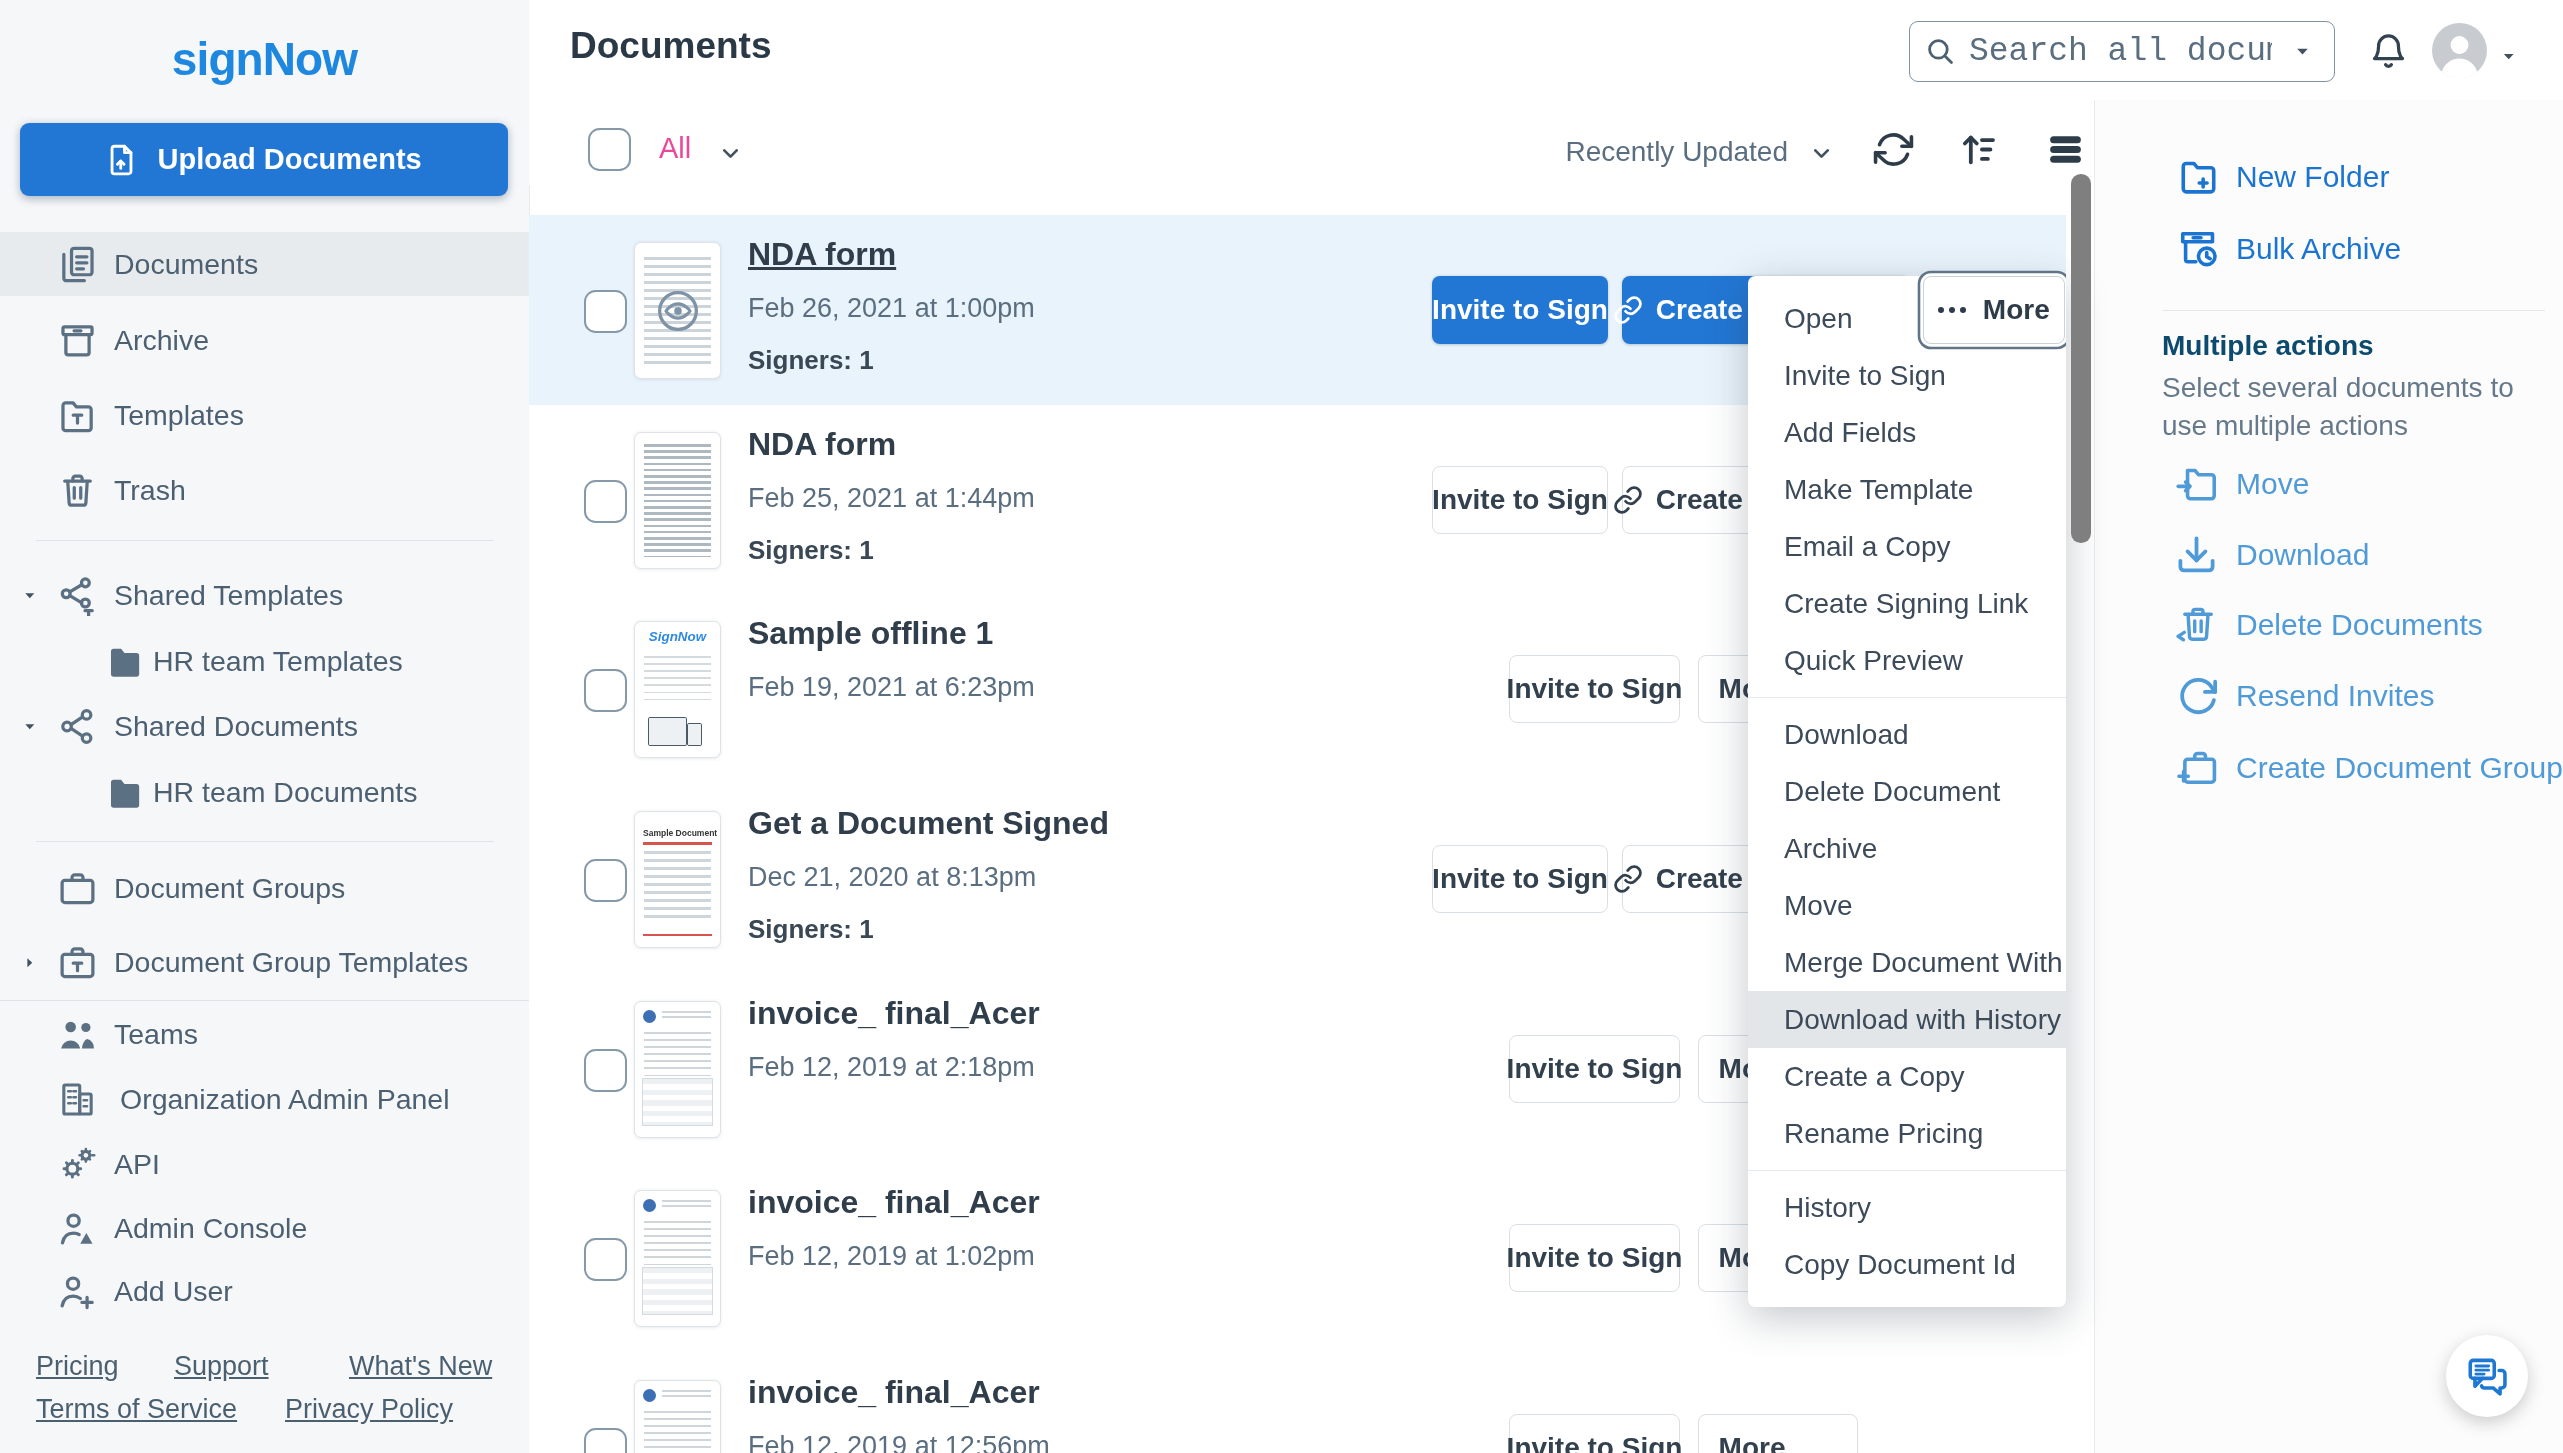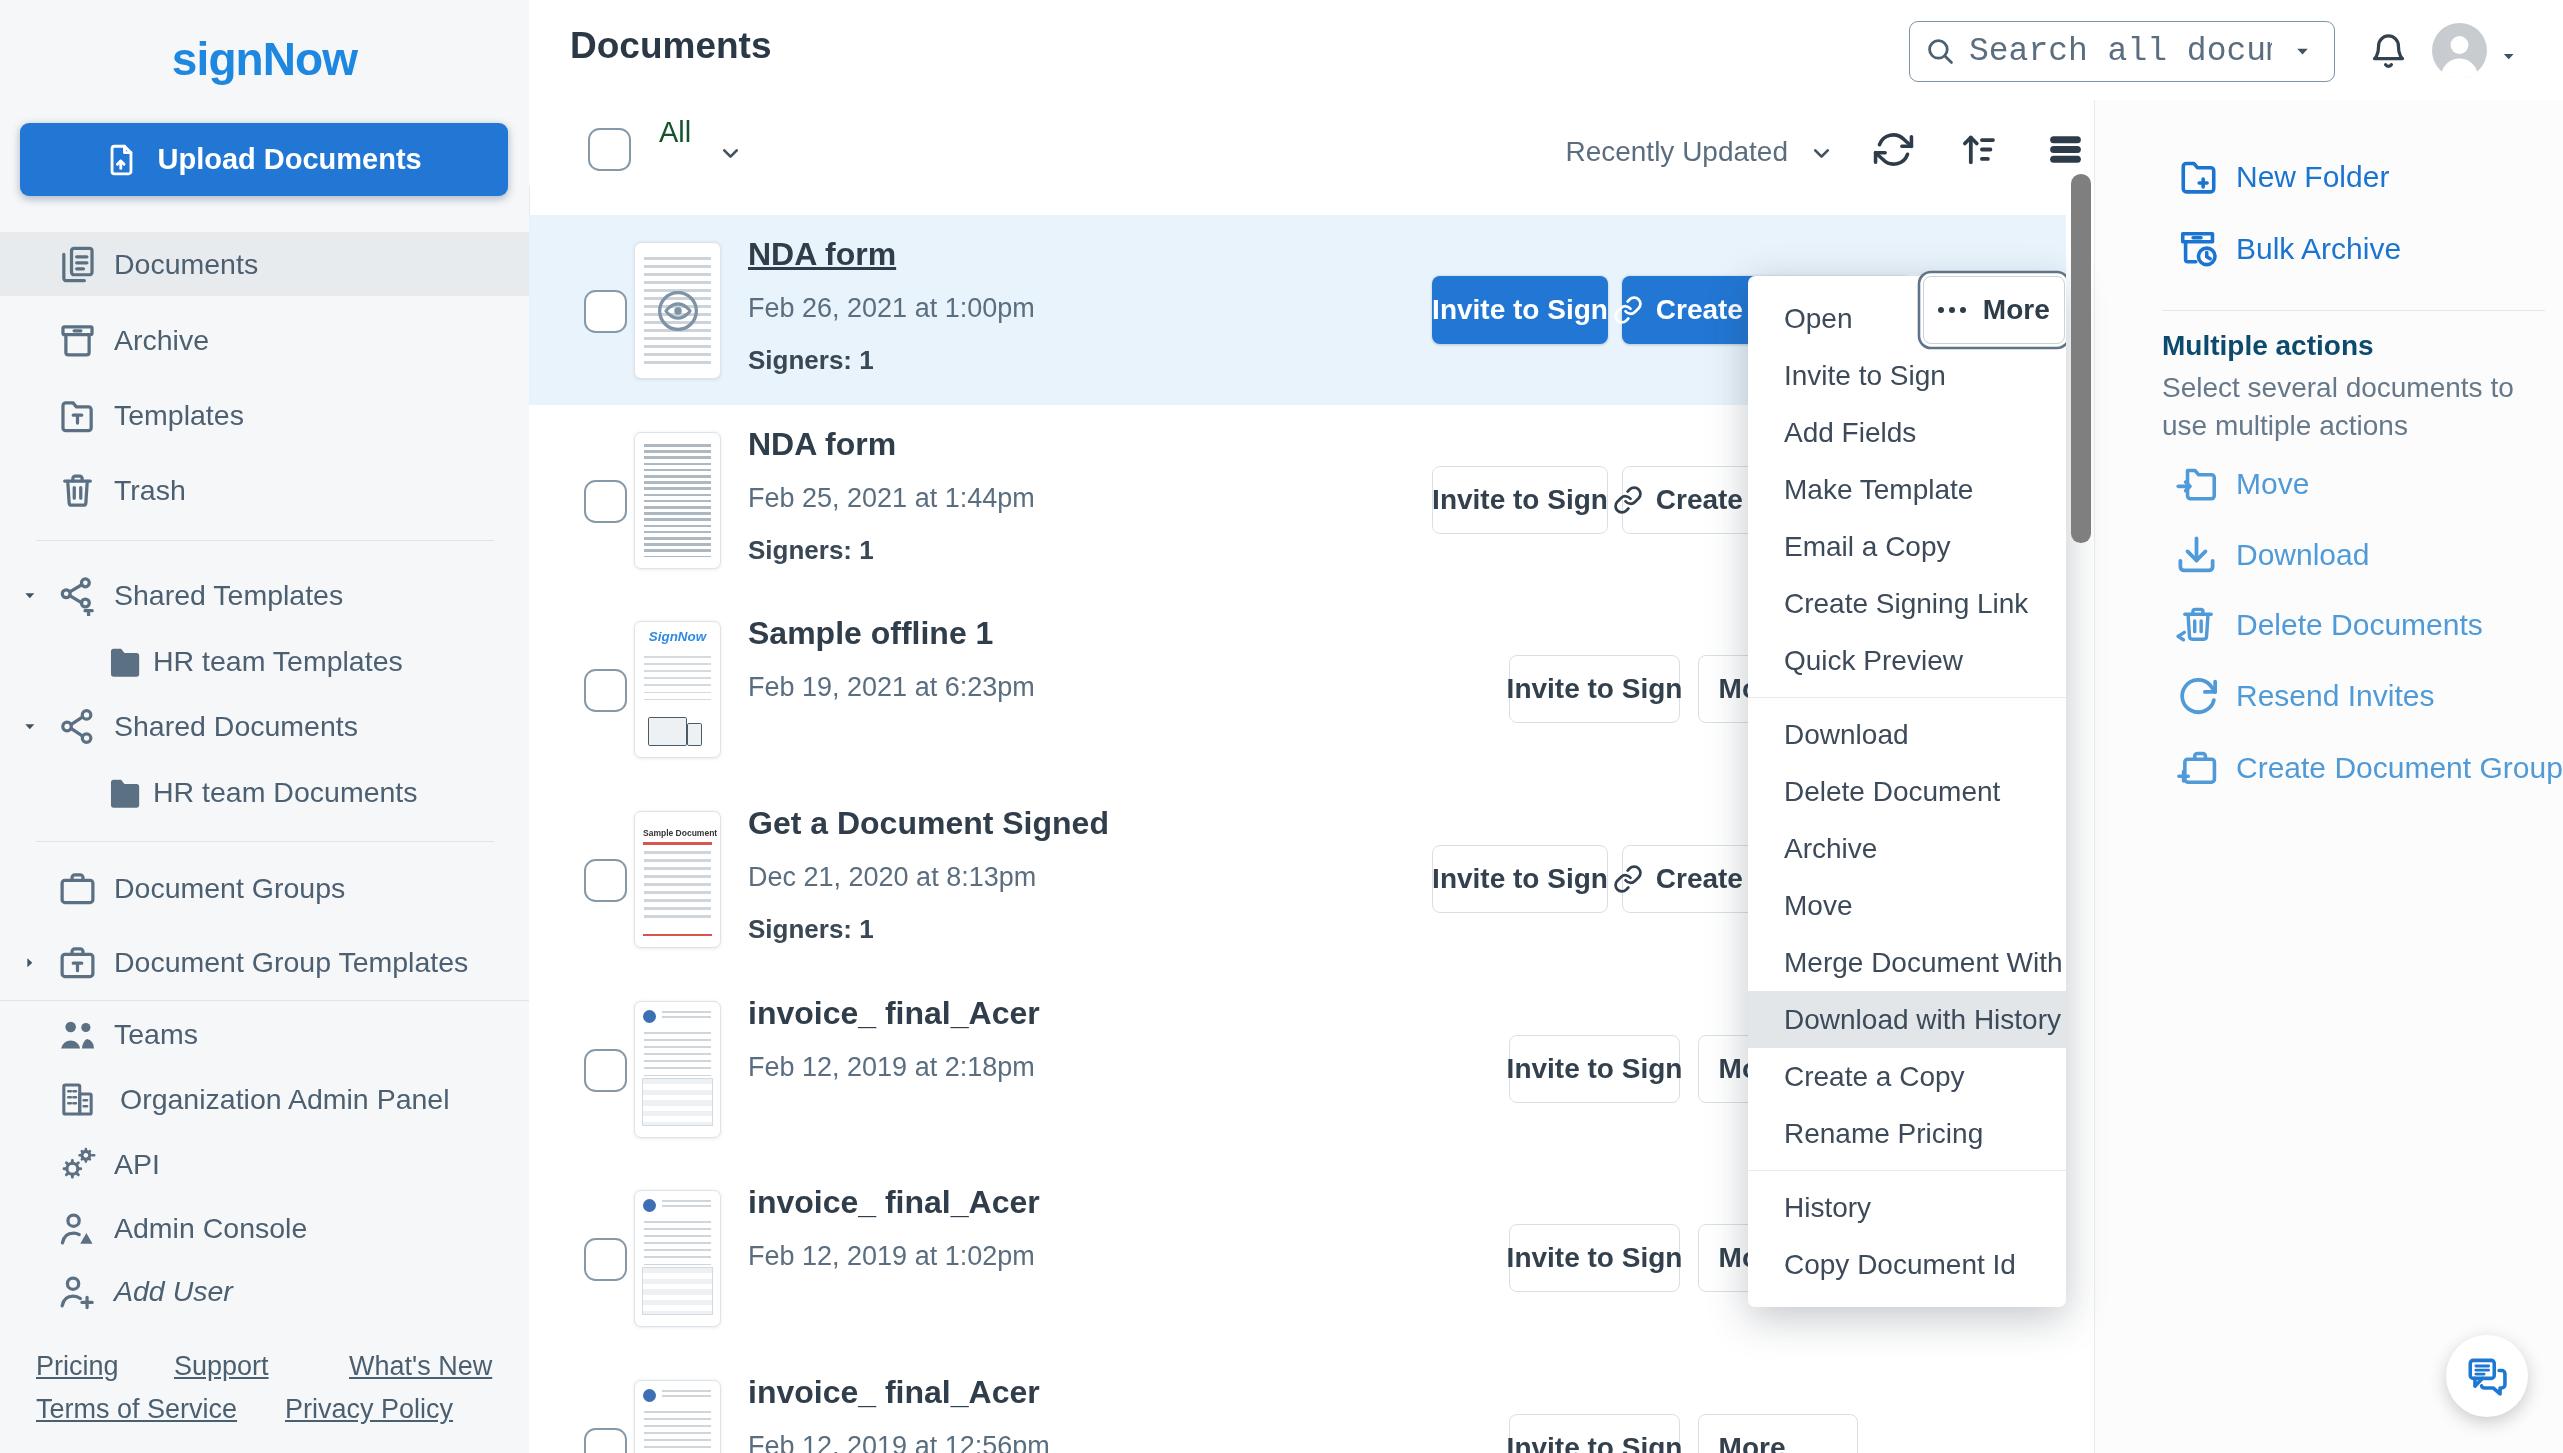--- a/index.html
+++ b/index.html
@@ -249,21 +249,21 @@
           <div class="sb-label" style="left: 114px;">Admin Console</div>
         </div>
         <div class="sb-item" style="top: 1259px;">
           <div class="icon" style="left: 57px; top: 11.6px; width: 41px; height: 41px; color: rgb(91, 112, 131);">
             <svg viewBox="0 0 24 24" fill="none" stroke="currentColor" stroke-width="1.9" stroke-linecap="round" stroke-linejoin="round" style="width:100%;height:100%;display:block">
               <circle cx="9.4" cy="7.4" r="3.3"></circle>
               <path d="M3 20.4c.7-3.7 3.2-5.7 6.5-5.7 1.6 0 3 .5 4.2 1.4"></path>
               <path d="M17.6 15.4v6M14.6 18.4h6"></path>
             </svg>
           </div>
-          <div class="sb-label" style="left: 114px; font-style: italic;">Add User</div>
+          <div class="sb-label" style="left: 114px;">Add User</div>
         </div>
         <div class="sb-div" style="left: 36px; top: 540px; width: 458px; height: 0.9px;"></div>
         <div class="sb-div" style="left: 36px; top: 841px; width: 458px; height: 0.9px;"></div>
         <div class="sb-div" style="left: 0px; top: 1000px; width: 529px; height: 0.9px;"></div>
       </div>
     <div id="sidebar-footer">
         <div class="ft-link" style="left: 36px; top: 1351px;">Pricing</div>
         <div class="ft-link" style="left: 174px; top: 1351px;">Support</div>
         <div class="ft-link" style="left: 349px; top: 1351px;">What's New</div>
         <div class="ft-link" style="left: 36px; top: 1394px;">Terms of Service</div>
@@ -302,21 +302,21 @@
       </div>
     <span class="icon" style="left:1969px;top:46px;width:21.4px;height:21.4px;color:#42525f;cursor:pointer">
         <svg viewBox="0 0 24 24" fill="none" stroke="currentColor" stroke-width="2" stroke-linecap="round" stroke-linejoin="round" style="width:100%;height:100%;display:block">
           <path d="M6.5 9l5.5 6 5.5-6z" fill="currentColor" stroke="none"></path>
         </svg>
       </span>
   </div>
 
   <div id="toolbar">
     <div class="cb" style="left:59px;top:28px"></div>
-    <div class="abs" style="left:130px;top:16px;font-size:29px;color:#14532d;cursor:pointer">All</div>
+    <div class="abs" style="left:130px;top:32px;font-size:29px;color:#ec4899;cursor:pointer">All</div>
     <span class="icon" style="left:189px;top:41px;width:25px;height:25px;color:#42525f">
         <svg viewBox="0 0 24 24" fill="none" stroke="currentColor" stroke-width="2.6" stroke-linecap="round" stroke-linejoin="round" style="width:100%;height:100%;display:block">
           <polyline points="6 9 12 15 18 9"></polyline>
         </svg>
       </span>
     <div class="abs" style="left:1036px;top:36px;width:223px;text-align:right;font-size:28px;color:#5a6e80;cursor:pointer;white-space:nowrap">Recently Updated</div>
     <span class="icon" style="left:1280px;top:41px;width:25px;height:25px;color:#42525f">
         <svg viewBox="0 0 24 24" fill="none" stroke="currentColor" stroke-width="2.6" stroke-linecap="round" stroke-linejoin="round" style="width:100%;height:100%;display:block">
           <polyline points="6 9 12 15 18 9"></polyline>
         </svg>

